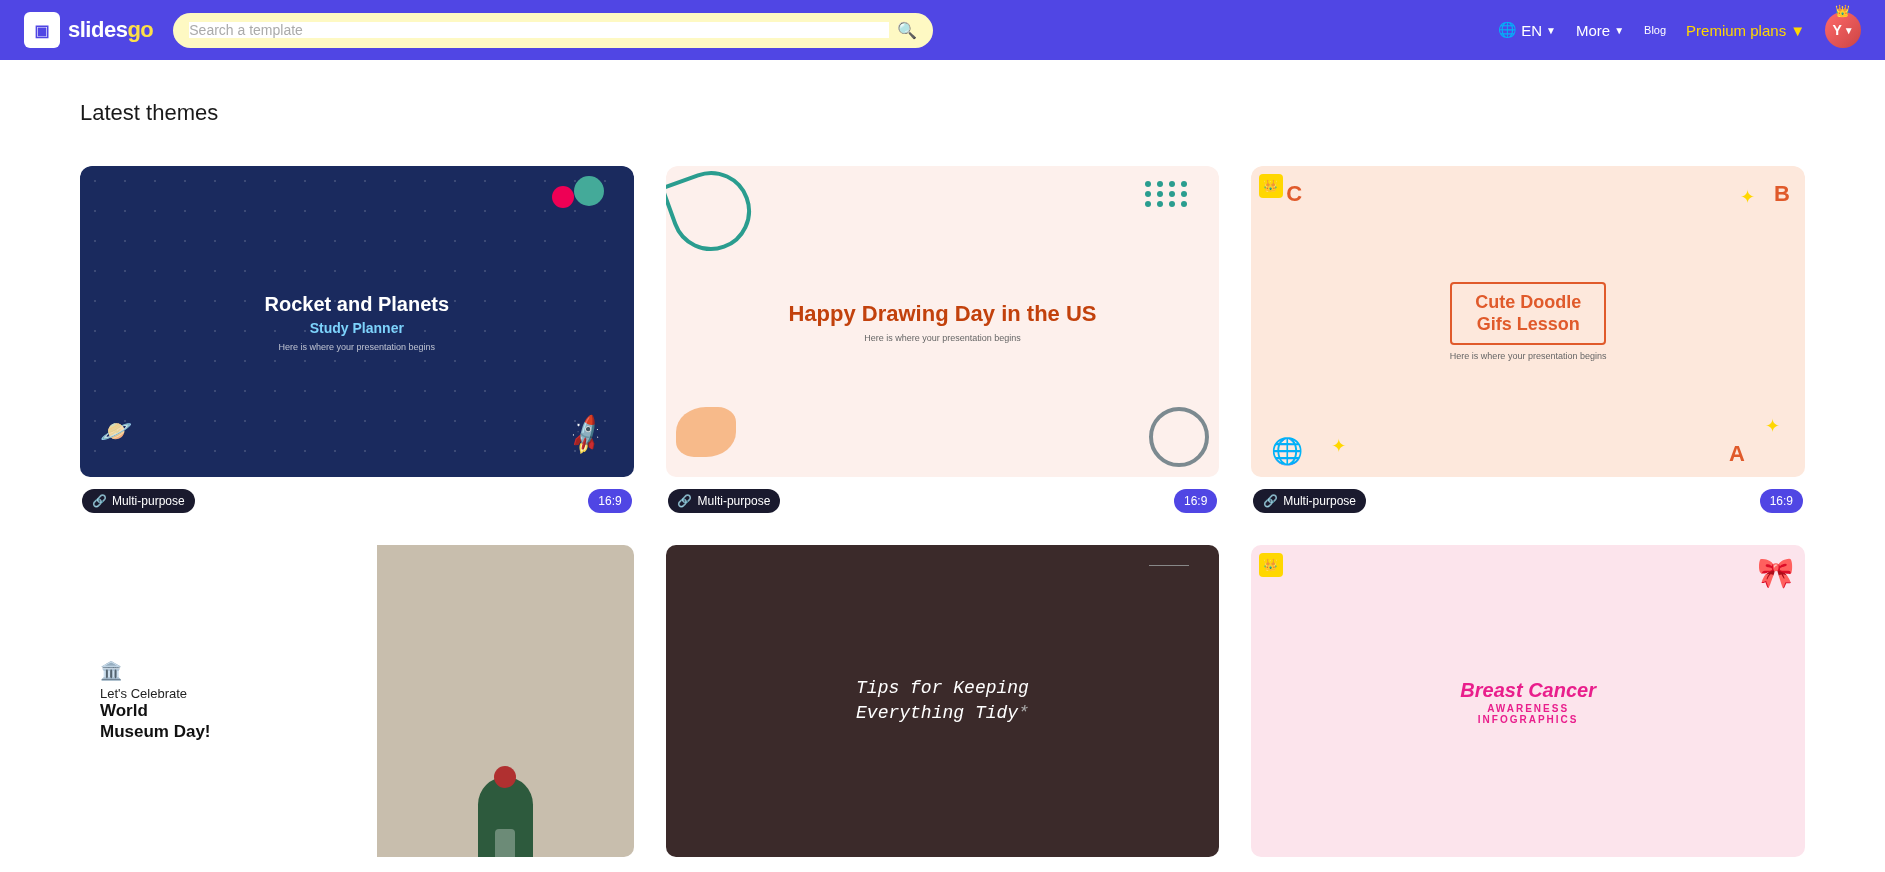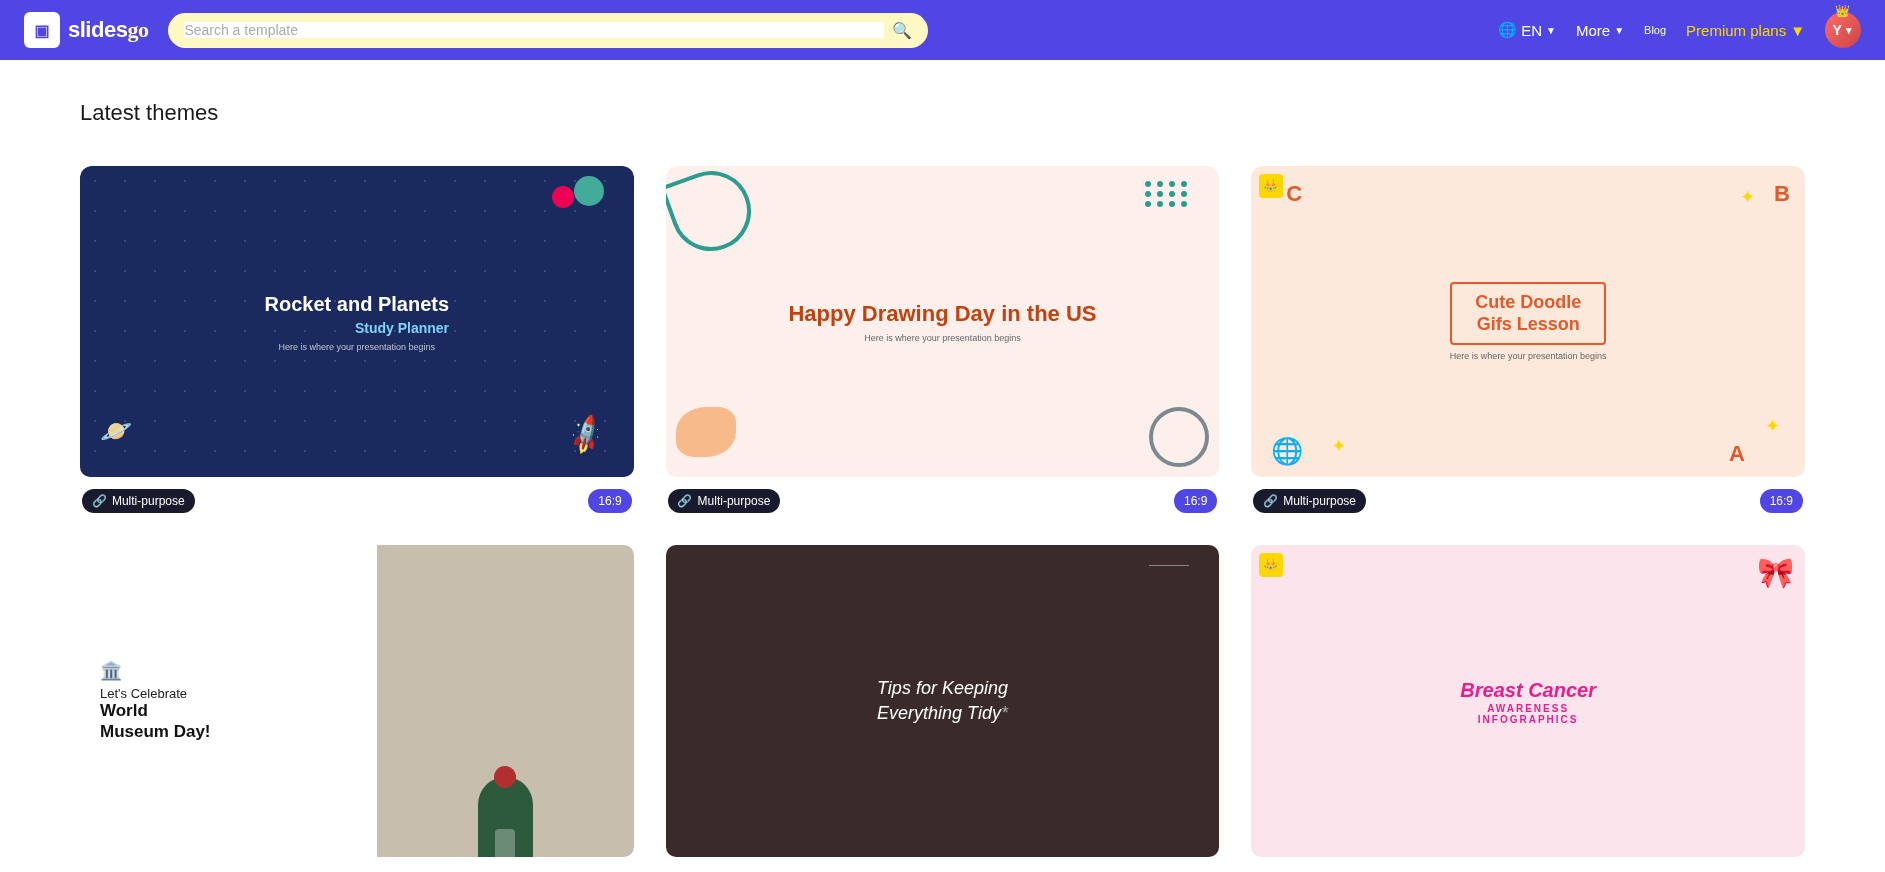--- a/index.html
+++ b/index.html
@@ -31,21 +31,21 @@
       font-size: 16px;
       font-weight: bold;
       color: #5046e4;
     }
     .logo-text {
       color: white;
       font-size: 22px;
       font-weight: 600;
       letter-spacing: -0.5px;
     }
-    .logo-text span { color: #fef9c3; font-family: Liberation Serif, serif; }
+    .logo-text span { color: #fde047; }
     .search-bar {
       flex: 1;
       max-width: 760px;
       display: flex;
       align-items: center;
       background: #fef9c3;
       border-radius: 24px;
       padding: 8px 16px;
       gap: 8px;
     }
@@ -173,21 +173,21 @@
       font-size: 20px;
       font-weight: 700;
       text-align: center;
       line-height: 1.2;
     }
     .thumb-1-sub {
       color: #7dd3fc;
       font-size: 14px;
       font-weight: 600;
       margin-top: 4px;
-      text-align: right;
+      text-align: center;
     }
     .thumb-1-tagline {
       color: rgba(255,255,255,0.7);
       font-size: 9px;
       margin-top: 6px;
     }
     .stars {
       position: absolute;
       top: 0; left: 0; right: 0; bottom: 0;
       background: radial-gradient(white 1px, transparent 1px);
@@ -336,20 +336,21 @@
       flex-direction: column;
       padding: 20px;
     }
     .thumb-5-title {
       color: white;
       font-size: 18px;
       font-weight: 300;
       text-align: center;
       line-height: 1.4;
       font-style: italic;
+      font-family: Liberation Mono, monospace;
     }
     .thumb-5-asterisk { color: #aaa; }
     .thumb-5-line {
       width: 40px;
       height: 1px;
       background: #888;
       position: absolute;
       top: 20px;
       right: 30px;
     }

